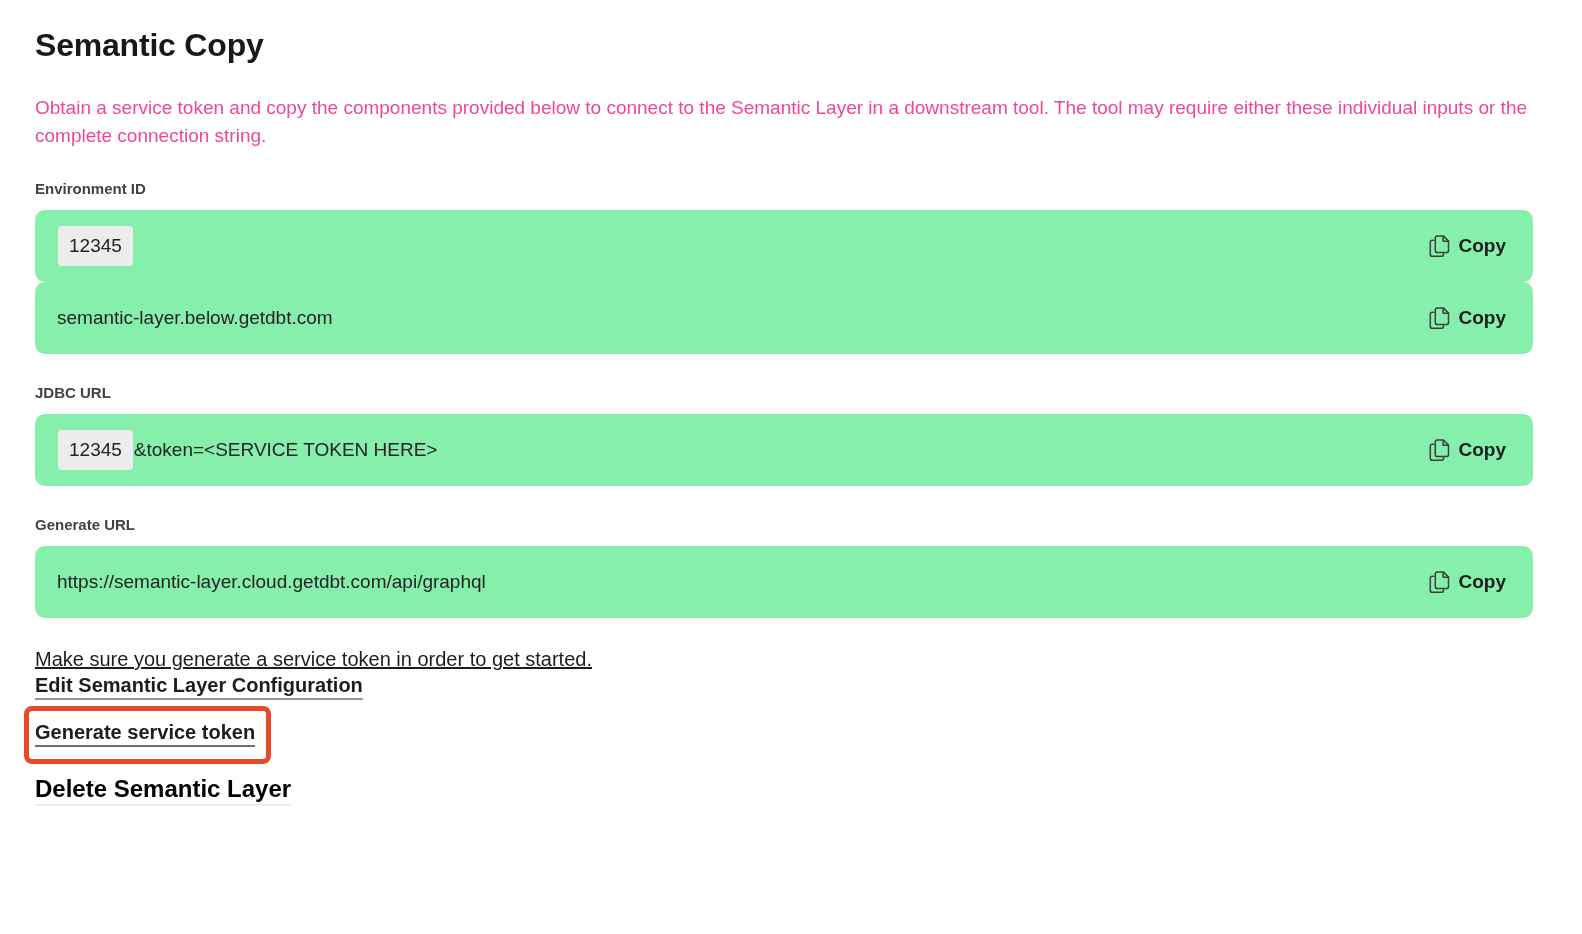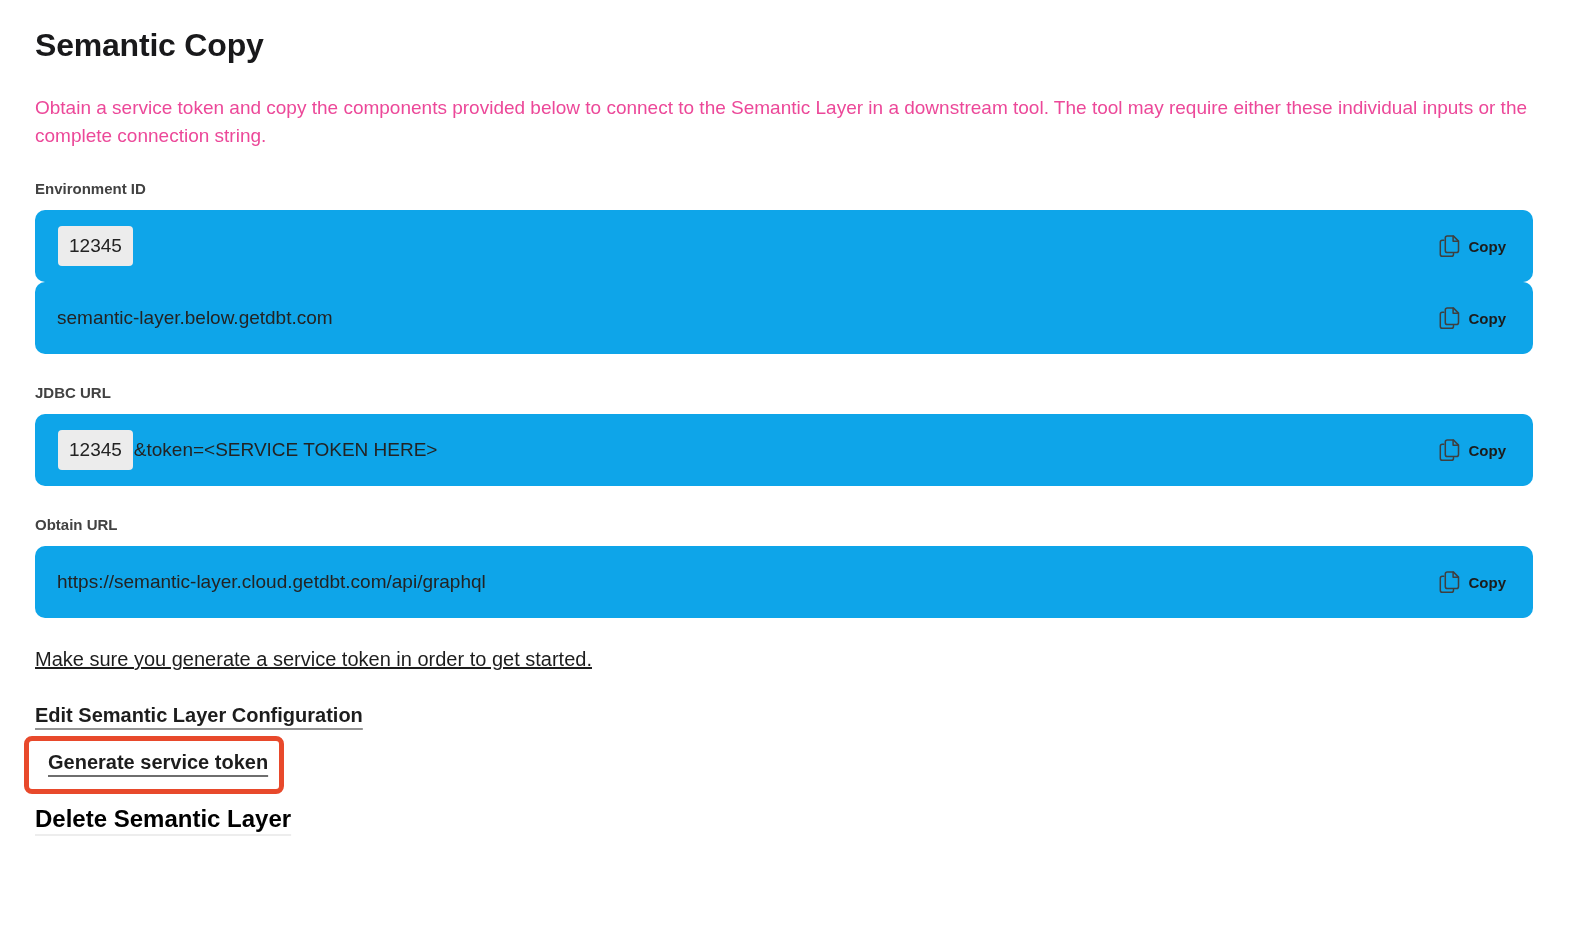--- a/index.html
+++ b/index.html
@@ -33,21 +33,21 @@
   }
   .field-label {
     margin: 28px 0 10px 0;
     font-size: 15px;
     line-height: 22px;
     font-weight: 700;
     color: #424242;
   }
   .field-row {
     height: 72px;
-    background: #0ea5e9;
+    background: #86efac;
     border-radius: 10px;
     display: flex;
     align-items: center;
     padding: 0 27px 0 22px;
   }
   .field-value {
     flex: 1;
     min-width: 0;
     display: flex;
     align-items: center;
@@ -64,54 +64,54 @@
   .chip:empty { display: none; }
   .copy-btn {
     display: flex;
     align-items: center;
     gap: 9px;
     background: none;
     border: none;
     padding: 0;
     margin-left: 20px;
     font-family: inherit;
-    font-size: 15px;
+    font-size: 19px;
     font-weight: 700;
     color: #1c1c1c;
     cursor: pointer;
     flex: none;
   }
   .copy-icon { display: flex; align-items: center; }
   .note-text {
     margin: 28px 0 0 0;
     font-size: 20px;
     line-height: 27px;
     color: #1d1d1d;
     text-decoration: underline;
   }
   .link-row { margin: 0; }
-  .edit-row { margin-top: 30px; }
+  .edit-row { }
   .text-link {
     font-size: 20px;
     line-height: 25px;
     font-weight: 700;
     color: #1d1d1d;
     text-decoration: underline;
     text-decoration-color: #949494;
     text-decoration-thickness: 2px;
     text-underline-offset: 6px;
     cursor: pointer;
   }
   .generate-wrap {
     display: inline-block;
     margin-top: 8px;
     margin-left: -11px;
     border: 5px solid #e8492b;
     border-radius: 8px;
-    padding: 9px 11px 14px 19px;
+    padding: 9px 11px 14px 6px;
   }
   .generate-wrap .text-link { text-decoration-color: #6e6e6e; }
   .delete-row { margin-top: 12px; }
   .delete-link {
     font-size: 24px;
     line-height: 25px;
     font-weight: 700;
     color: #000000;
     text-decoration: underline;
     text-decoration-color: #ededed;
@@ -184,21 +184,21 @@
             <path d="M6.3 4 C6.3 2.8 7.2 1.9 8.4 1.9 H14.3 L19.5 7.1 V16.4 C19.5 17.6 18.6 18.5 17.4 18.5 H8.4 C7.2 18.5 6.3 17.6 6.3 16.4 Z"></path>
             <path d="M14.1 2.2 V7.3 H19.2"></path>
           </svg>
         </span>
         <span>Copy</span>
       </button>
     </div>
   </div>
 
   <div>
-    <div class="field-label">Obtain URL</div>
+    <div class="field-label">Generate URL</div>
     <div class="field-row">
       <div class="field-value">
         <span>https://semantic-layer.cloud.getdbt.com/api/graphql</span>
 
         <span></span>
       </div>
       <button class="copy-btn">
         <span class="copy-icon">
           <svg width="21" height="24" viewBox="0 0 21 24" fill="none" stroke="#3f3f3f" stroke-width="1.5" stroke-linejoin="round" stroke-linecap="round">
             <path d="M4.8 6.2 H3.4 C2.2 6.2 1.3 7.1 1.3 8.3 V20.2 C1.3 21.4 2.2 22.3 3.4 22.3 H12.4 C13.6 22.3 14.5 21.4 14.5 20.2 V19.4"></path>

